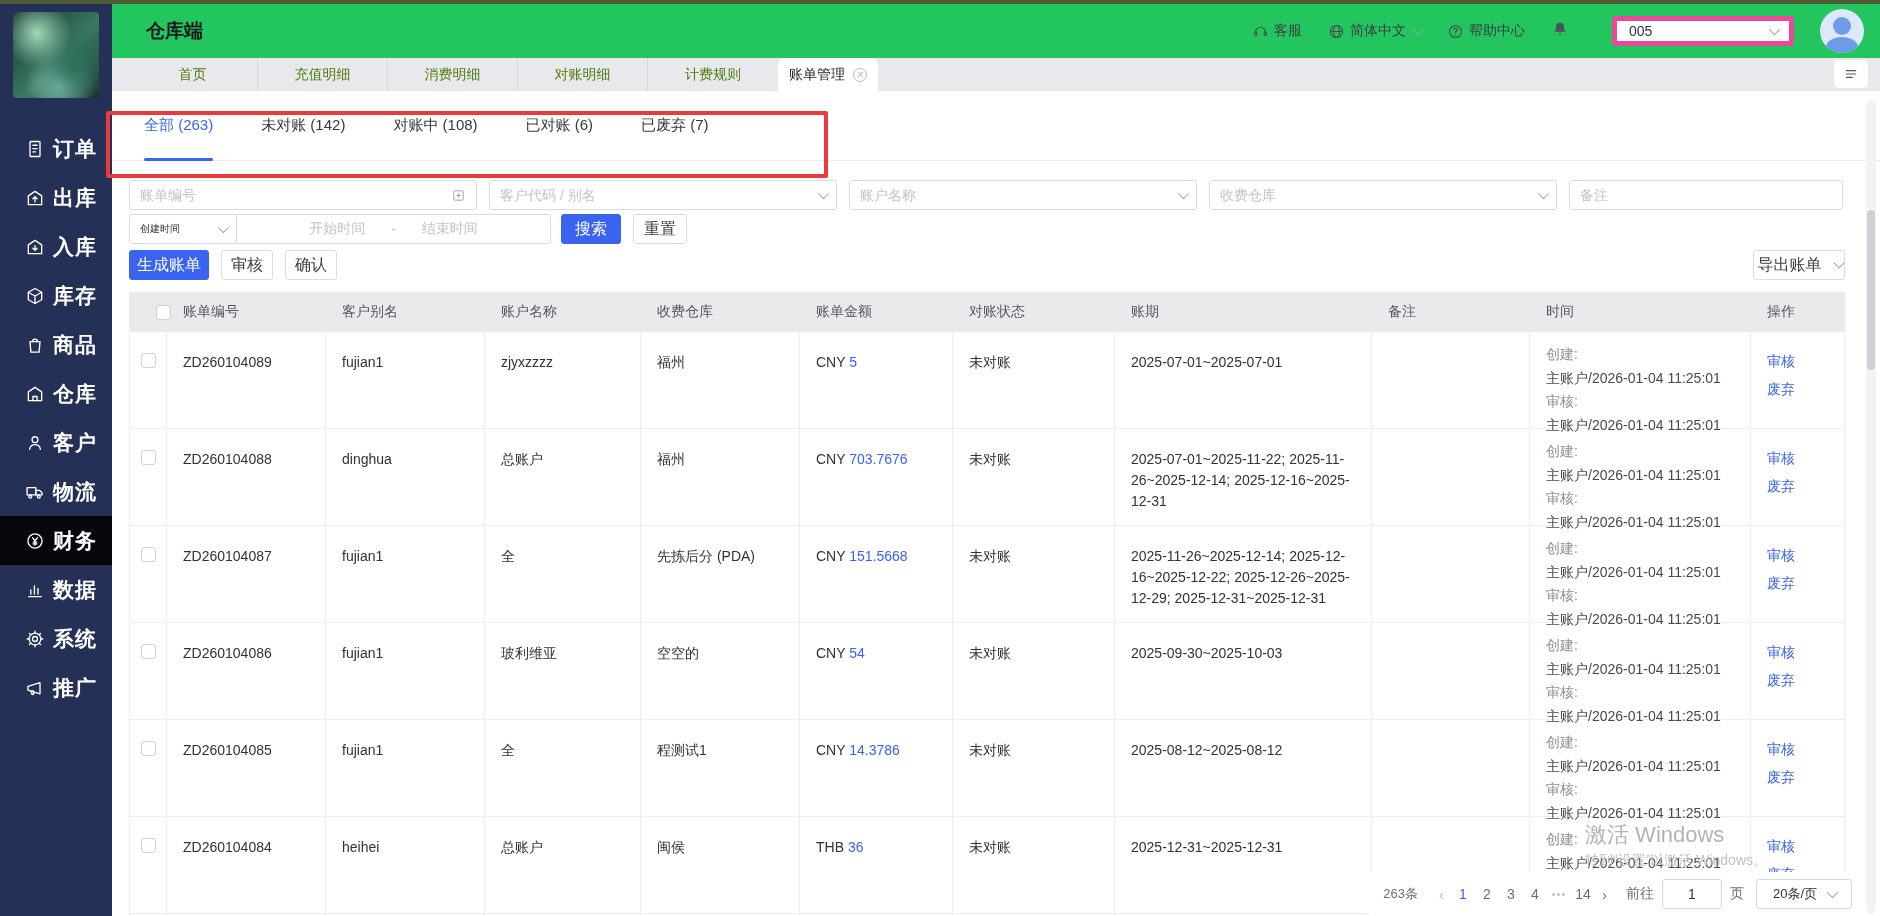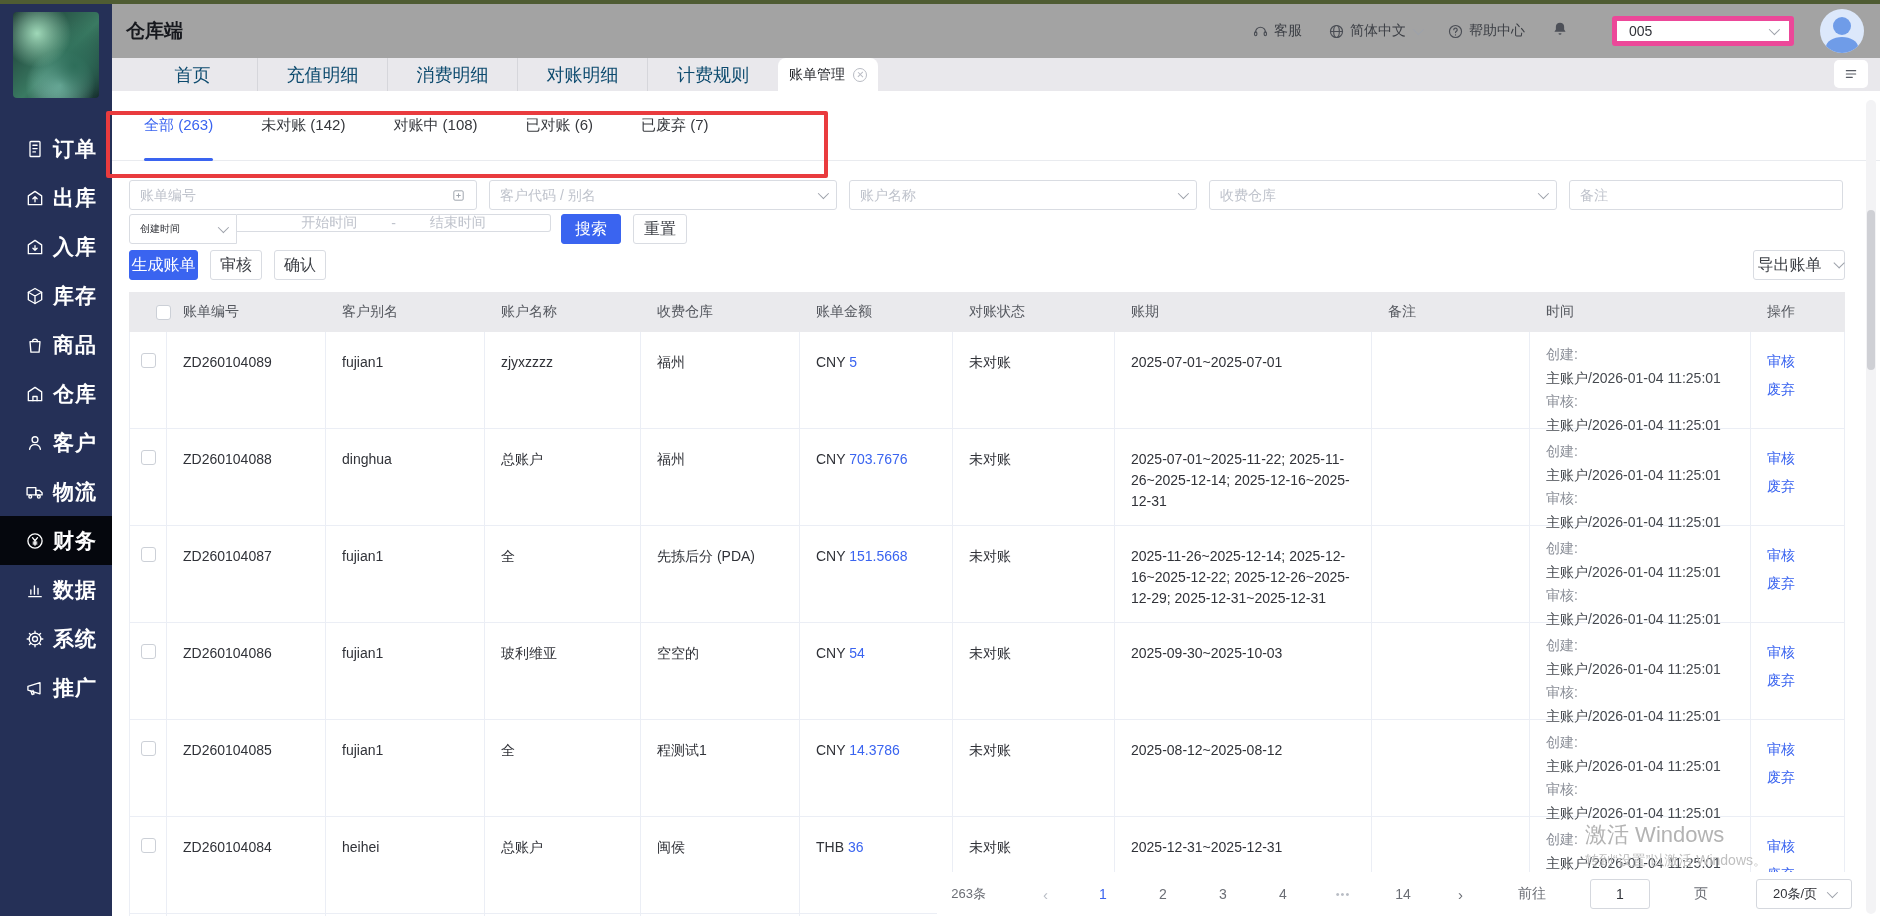--- a/index.html
+++ b/index.html
@@ -17,36 +17,36 @@
                 linear-gradient(135deg,#16302c,#3a7a62 55%,#122326); }
   .nav { margin-top:26px; }
   .nav-item { height:49px; display:flex; align-items:center; padding-left:25px; color:#fff; cursor:pointer; }
   .nav-item.active { background:#05070d; }
   .nav-ic { width:20px; height:20px; margin-right:8px; display:inline-flex; }
   .nav-ic svg { width:20px; height:20px; stroke:#fff; fill:none; stroke-width:1.6; stroke-linecap:round; stroke-linejoin:round; }
   .nav-label { font-size:21px; font-weight:700; letter-spacing:1px; }
 
   
   .main { position:absolute; left:112px; top:4px; width:1768px; height:912px; }
-  .topbar { height:54px; display:flex; align-items:center; padding:0 16px 0 14px; background:#a3a3a3; }
+  .topbar { height:54px; display:flex; align-items:center; padding:0 16px 0 34px; background:#22c55e; }
   .page-title { font-size:19px; font-weight:700; color:#17191e; }
   .topbar-right { margin-left:auto; display:flex; align-items:center; gap:26px; }
   .top-link { display:flex; align-items:center; gap:5px; font-size:14px; color:#3c3f45; cursor:pointer; }
   .top-link svg { width:17px; height:17px; stroke:#4a4d54; fill:none; stroke-width:1.6; stroke-linecap:round; }
   .bell svg { width:18px; height:18px; fill:#4d5058; stroke:none; }
   .chev { width:8px; height:8px; border-right:1.5px solid #9da1aa; border-bottom:1.5px solid #9da1aa; transform:rotate(45deg) translateY(-2px); display:inline-block; margin-left:2px; }
   .account-select { width:182px; height:30px; background:#fff; border:5px solid #ec4899; border-radius:3px; display:flex; align-items:center; padding:0 12px; font-size:14px; color:#303238; cursor:pointer;margin-left:17px; }
   .account-select .chev { margin-left:auto; }
   .avatar { width:44px; height:44px; border-radius:50%; background:#dce8fb; overflow:hidden; position:relative; cursor:pointer; }
   .avatar .head { position:absolute; left:13px; top:8px; width:18px; height:18px; border-radius:50%; background:#6f9ce8; }
   .avatar .body { position:absolute; left:6px; top:28px; width:32px; height:20px; border-radius:50% 50% 0 0; background:#6f9ce8; }
 
   
   .tabbar { height:33px; background:#e9e8ec; display:flex; align-items:flex-end; padding-left:16px; position:relative; }
-  .tab { width:130px; height:33px; display:flex; align-items:center; justify-content:center; font-size:18px; color:#0c4a6e; border-right:1px solid #d6d6db; cursor:pointer;text-align:center; }
+  .tab { width:130px; height:33px; display:flex; align-items:center; justify-content:center; font-size:14px; color:#4d7c0f; border-right:1px solid #d6d6db; cursor:pointer;text-align:center; }
   .tab.last { border-right:none; }
   .tab-active { width:100px; height:33px; background:#fff; border-radius:8px 8px 0 0; display:flex; align-items:center; justify-content:center; gap:8px; font-size:14px; color:#27292e; cursor:pointer; }
   .tab-close { width:14px; height:14px; border:1px solid #b9bcc4; border-radius:50%; position:relative; display:inline-block; }
   .tab-close::before,.tab-close::after { content:""; position:absolute; left:2.8px; top:5.6px; width:6.5px; height:1.2px; background:#b9bcc4; }
   .tab-close::before { transform:rotate(45deg); } .tab-close::after { transform:rotate(-45deg); }
   .tab-list-btn { position:absolute; right:12px; bottom:3px; width:34px; height:28px; background:#fff; border-radius:5px; display:flex; align-items:center; justify-content:center; cursor:pointer; }
   .tab-list-btn svg { width:16px; height:16px; stroke:#565a63; stroke-width:1.7; stroke-linecap:round; }
 
   
   .content { position:relative; background:#fff; height:825px; overflow:hidden; }
@@ -60,29 +60,29 @@
   .filter-row2 { position:absolute; left:17px; top:123px; display:flex; }
   .f-input { height:30px; border:1px solid #d9dce2; border-radius:3px; display:flex; align-items:center; padding:0 10px; background:#fff; }
   .f-input input { border:none; outline:none; flex:1; font-size:14px; color:#303238; background:transparent; font-family:inherit; }
   .f-input input::placeholder { color:#bfc3cc; }
   .ph { color:#bfc3cc; font-size:14px; }
   .f-input .chev, .f-input svg { flex:none; }
   .f-input svg { width:15px; height:15px; stroke:#9aa0a9; fill:none; stroke-width:1.5; }
   .w348 { width:348px; } .w274 { width:274px; }
   .sel-timetype { width:108px; height:30px; border:1px solid #d9dce2; border-radius:3px 0 0 3px; display:flex; align-items:center; padding:0 10px; font-size:10px; color:#303238; cursor:pointer; }
   .sel-timetype .chev { margin-left:auto; }
-  .date-range { width:314px; height:18px; border:1px solid #d9dce2; border-left:none; border-radius:0 3px 3px 0; display:flex; align-items:center; justify-content:center; gap:34px; font-size:14px; }
+  .date-range { width:314px; height:30px; border:1px solid #d9dce2; border-left:none; border-radius:0 3px 3px 0; display:flex; align-items:center; justify-content:center; gap:26px; font-size:14px; }
   .btn { height:30px; border-radius:3px; font-size:16px; display:flex; align-items:center; justify-content:center; cursor:pointer; }
   .btn-blue { background:#3a64f0; color:#fff; border:1px solid #3a64f0; }
   .btn-plain { background:#fff; color:#3c3f45; border:1px solid #d9dce2; }
   .btn-search { width:60px; margin-left:10px; }
   .btn-reset { width:54px; margin-left:12px; }
 
   .toolbar { position:absolute; left:17px; top:159px; width:1716px; display:flex; }
-  .btn-generate { width:69px; }
+  .btn-generate { width:80px; }
   .btn-audit { width:52px; margin-left:12px; }
   .btn-confirm { width:52px; margin-left:12px; }
   .btn-export { width:92px; margin-left:auto; gap:9px; color:#3c3f45; }
   .btn-export .chev { transform:rotate(45deg) translateY(-3px); }
 
   
   .table { position:absolute; left:17px; top:201px; width:1716px; }
   .trow { display:grid; grid-template-columns:38px 159px 159px 156px 159px 153px 162px 257px 158px 221px 94px; }
   .thead { background:#eaeaed; height:40px; align-items:center; }
   .th { font-size:14px; color:#55585f; padding-left:16px; }
@@ -94,21 +94,21 @@
   .cb-body { margin:21px 0 0 11px; }
   .cb-head { margin-left:11px; }
   .amount-num { color:#3a64f0; }
   .td-time { padding-top:11px; line-height:23.5px; }
   .t-label { color:#8b8f98; }
   .t-val { color:#45494f; }
   .td-op { display:flex; flex-direction:column; gap:7px; padding-top:19px; }
   .op-link { color:#3a64f0; font-size:14px; cursor:pointer; text-decoration:none; }
 
   
-  .pagination { position:absolute; right:28px; bottom:0; height:44px; background:#fff; z-index:20; display:flex; align-items:center; padding-left:14px;gap:36px; }
+  .pagination { position:absolute; right:28px; bottom:0; height:44px; background:#fff; z-index:20; display:flex; align-items:center; padding-left:14px; }
   .pg-total { font-size:13px; color:#6b6e75; margin-right:14px; }
   .pg-arrow { font-size:15px; color:#b9bdc5; padding:0 7px; cursor:pointer; }
   .pg-arrow.next { color:#6b6e75; }
   .pg-num { min-width:24px; text-align:center; font-size:14px; color:#6b6e75; cursor:pointer; }
   .pg-num.active { color:#3a64f0; }
   .pg-ellipsis { min-width:24px; text-align:center; font-size:11px; color:#b9bdc5; letter-spacing:1px; }
   .pg-goto { font-size:14px; color:#6b6e75; margin:0 8px 0 12px; }
   .pg-input { width:60px; height:30px; border:1px solid #d5d8de; border-radius:3px; text-align:center; font-size:14px; color:#303238; outline:none; font-family:inherit; }
   .pg-unit { font-size:14px; color:#6b6e75; margin:0 12px 0 8px; }
   .pg-size { width:96px; height:30px; border:1px solid #d5d8de; border-radius:3px; display:flex; align-items:center; justify-content:center; gap:8px; font-size:13px; color:#303238; cursor:pointer; }

